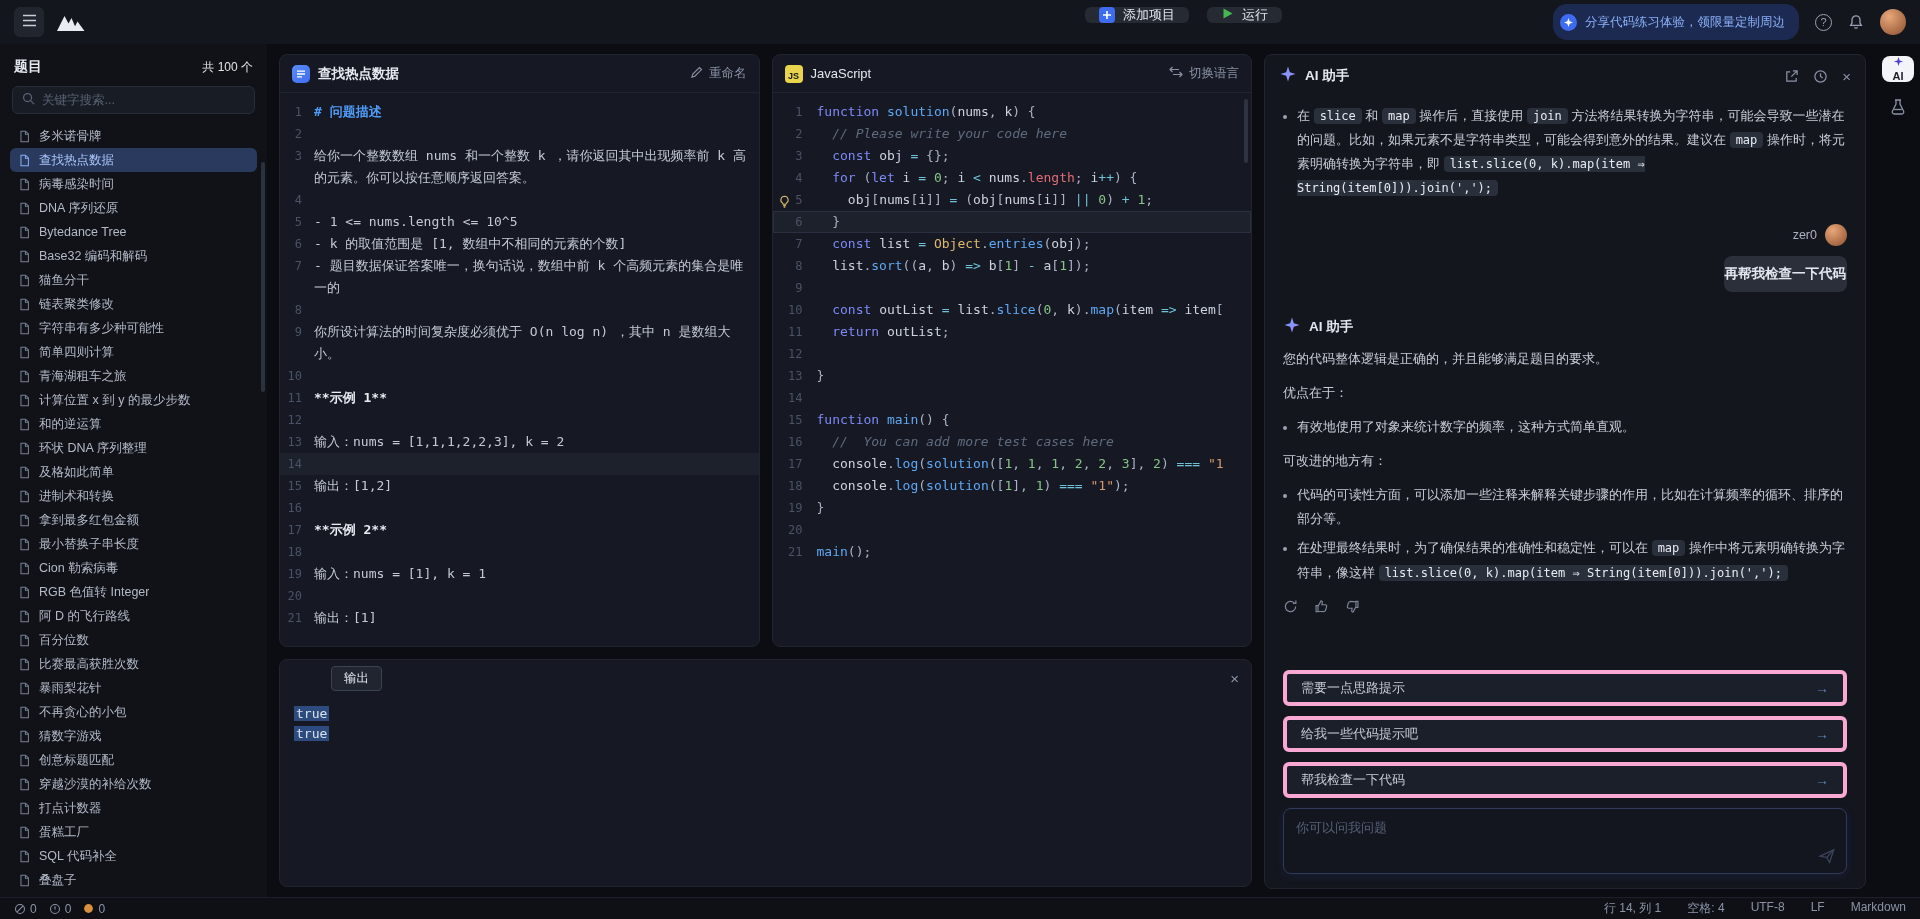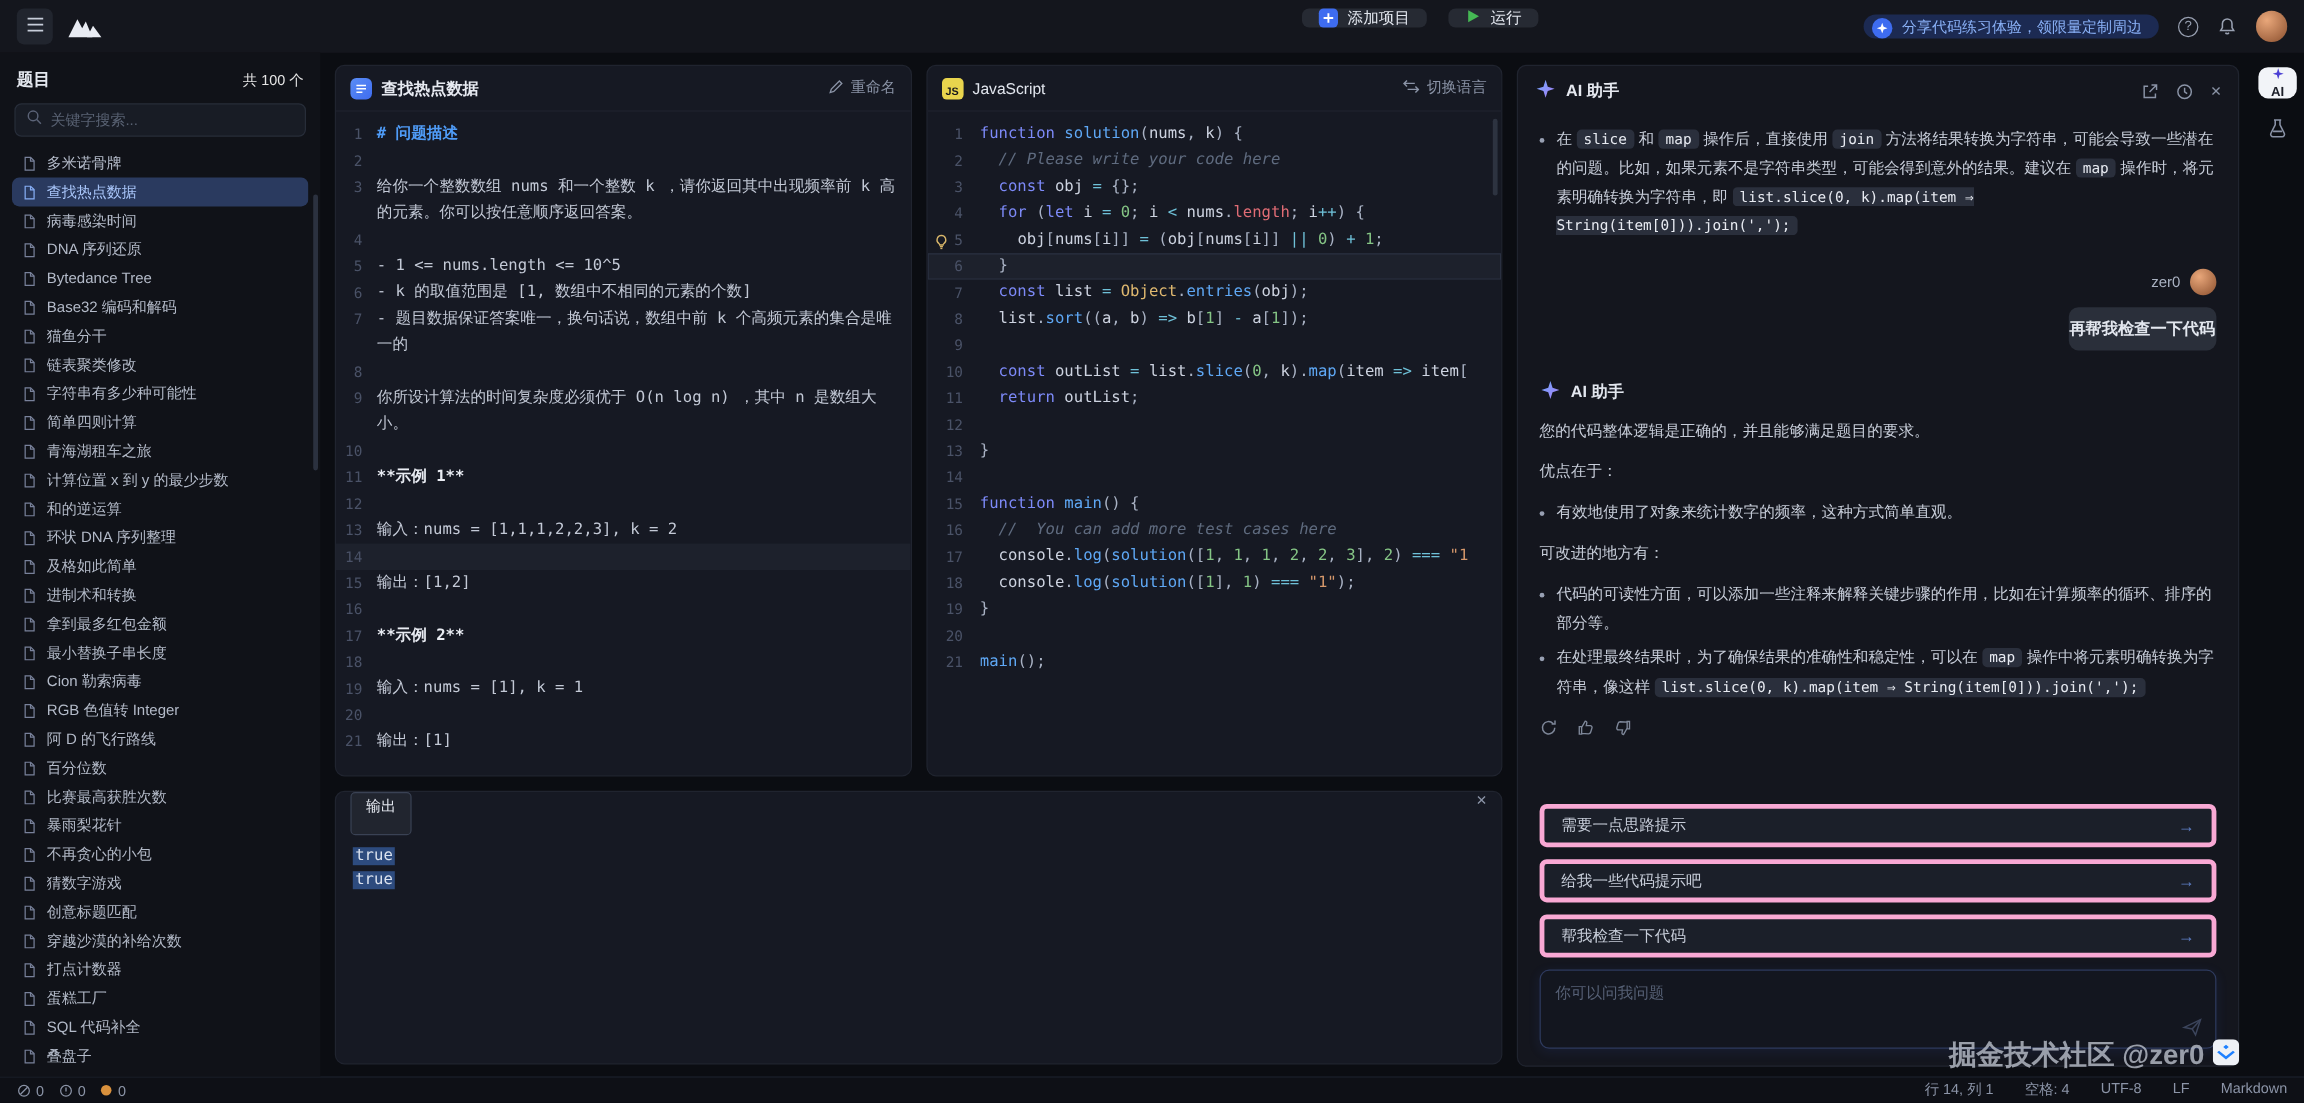--- a/index.html
+++ b/index.html
@@ -8,21 +8,21 @@
 
   
   .topbar { flex:0 0 44px; background:#14161d; display:flex; align-items:center; padding:0 14px; position:relative; }
   .tb-left { display:flex; align-items:center; gap:12px; }
   .icon-btn { width:30px; height:30px; border-radius:6px; background:#21252e; border:none; display:flex; align-items:center; justify-content:center; cursor:pointer; }
   .logo { display:flex; align-items:center; }
   .tb-center { position:absolute; left:1085px; top:7px; display:flex; gap:18px; }
   .pill-btn { height:16px; background:#262a33; border:none; border-radius:6px; color:#e2e6ee; font-size:13px; display:flex; align-items:center; gap:8px; padding:0 14px; cursor:pointer; font-family:Liberation Sans, sans-serif; }
   .bicon-add { width:16px; height:16px; border-radius:4px; background:#3e6cf0; display:flex; align-items:center; justify-content:center; }
   .tb-right { margin-left:auto; display:flex; align-items:center; gap:16px; }
-  .promo { height:20px; border-radius:14px; background:#1c2a52; color:#8ab1f7; font-size:12.5px; display:flex; align-items:flex-end; gap:8px; padding:0 14px 0 7px; cursor:pointer;font-family:Liberation Serif, serif; }
+  .promo { height:36px; border-radius:14px; background:#1c2a52; color:#8ab1f7; font-size:12.5px; display:flex; align-items:center; gap:8px; padding:0 14px 0 7px; cursor:pointer;font-family:Liberation Serif, serif; }
   .promo-ic { width:17px; height:17px; border-radius:50%; background:#3e6cf0; display:flex; align-items:center; justify-content:center; }
   .tb-ic { color:#99a1b2; display:flex; align-items:center; cursor:pointer; }
   .qmark { width:17px; height:17px; border:1.4px solid #99a1b2; border-radius:50%; font-size:11px; display:flex; align-items:center; justify-content:center; }
   .qmark::before { content:"?"; }
   .avatar { width:26px; height:26px; border-radius:50%; background:radial-gradient(circle at 35% 30%, #e9a77a, #8a4f2e); cursor:pointer; }
 
   
   .main { flex:1; display:flex; min-height:0; }
 
   
@@ -69,21 +69,21 @@
   .gutwrap { flex:0 0 44px; text-align:right; padding-right:14px; color:#4a5267; font-size:12px; position:relative; user-select:none; }
   .bulb { position:absolute; left:5px; top:4px; }
   .codetext { flex:1; white-space:pre; overflow:hidden; }
   .tk-k{color:#7d8af8} .tk-f{color:#5fa8f5} .tk-cl{color:#e0b970} .tk-v{color:#cdd3e0}
   .tk-n{color:#85c585} .tk-s{color:#d6986b} .tk-c{color:#5f6b7f;font-style:italic}
   .tk-o{color:#6fc1d8} .tk-p{color:#a9b2c4} .tk-pr{color:#e06c75}
   .ed-thumb { position:absolute; top:44px; right:3px; width:4px; height:64px; background:#2d3340; border-radius:2px; cursor:pointer; }
 
   
   .output { flex:0 0 228px; }
-  .ohead { flex:0 0 36px; display:flex; padding:0 12px; gap:8px; }
+  .ohead { flex:0 0 36px; display:flex; align-items:center; padding:0 12px; gap:8px;margin-left:39px; }
   .outtab { border:1px solid #3a4254; background:#21252f; border-radius:4px; padding:3px 12px; font-size:12.5px; color:#e2e6ee; cursor:pointer; }
   .xclose { margin-left:auto; color:#8a93a6; font-size:15px; cursor:pointer; line-height:1; }
   .out-body { flex:1; padding:8px 14px; font-family:"DejaVu Sans Mono",monospace; font-size:13px; }
   .outrow { line-height:20px; }
   .outsel { background:#2d4b7e; color:#dbe2ee; padding:0 2px; }
 
   
   .ai-wrap { flex:0 0 612px; padding:10px 10px 8px 0; position:relative; display:flex; }
   .ai-panel { flex:1; background:#14161e; border:1px solid #20242f; border-radius:8px; display:flex; flex-direction:column; min-height:0; }
   .ai-header { flex:0 0 42px; display:flex; align-items:center; gap:8px; padding:0 14px; }
@@ -821,27 +821,20 @@
             <textarea placeholder="你可以问我问题" style=""></textarea>
             <span class="send">
                 <svg width="18" height="18" viewBox="0 0 20 20">
                   <path d="M2.5 10.2l15-7.2-4.6 14.2-3.1-5.6z" fill="none" stroke="currentColor" stroke-width="1.4"></path>
                   <path d="M9.8 11.6L17.5 3" stroke="currentColor" stroke-width="1.4"></path>
                 </svg>
               </span>
           </div>
         </div>
       </section>
-      <div class="watermark">
-        <span>掘金技术社区 @zer0</span>
-        <span><svg width="22" height="22" viewBox="0 0 22 22">
-              <rect width="22" height="22" rx="5" fill="#eef1f6"></rect>
-              <path d="M11 4.6l2.3 1.9-2.3 1.9-2.3-1.9zM5.2 9.6L11 14.2l5.8-4.6 1.6 1.3L11 17 3.6 10.9z" fill="#1e80ff"></path>
-            </svg></span>
-      </div>
     </div>
 
     <div class="rail">
       <div class="rail-ai">
         <span><svg width="11" height="11" viewBox="0 0 24 24">
               <path d="M12 2l2.4 7.6L22 12l-7.6 2.4L12 22l-2.4-7.6L2 12l7.6-2.4z" fill="#4b3fd4"></path>
             </svg></span>
         <span>AI</span>
       </div>
       <div class="rail-ic">

